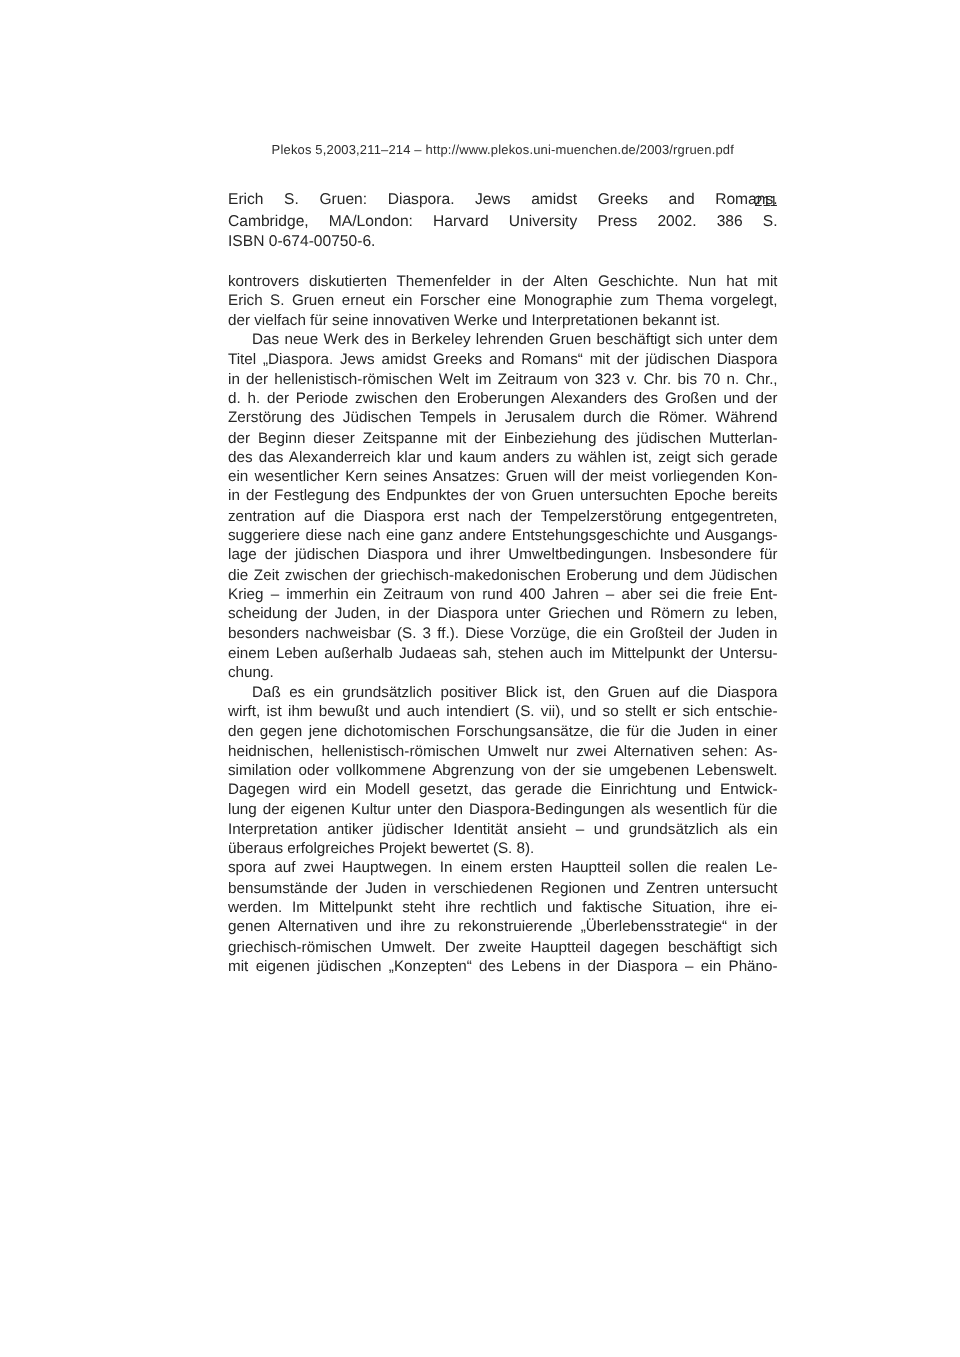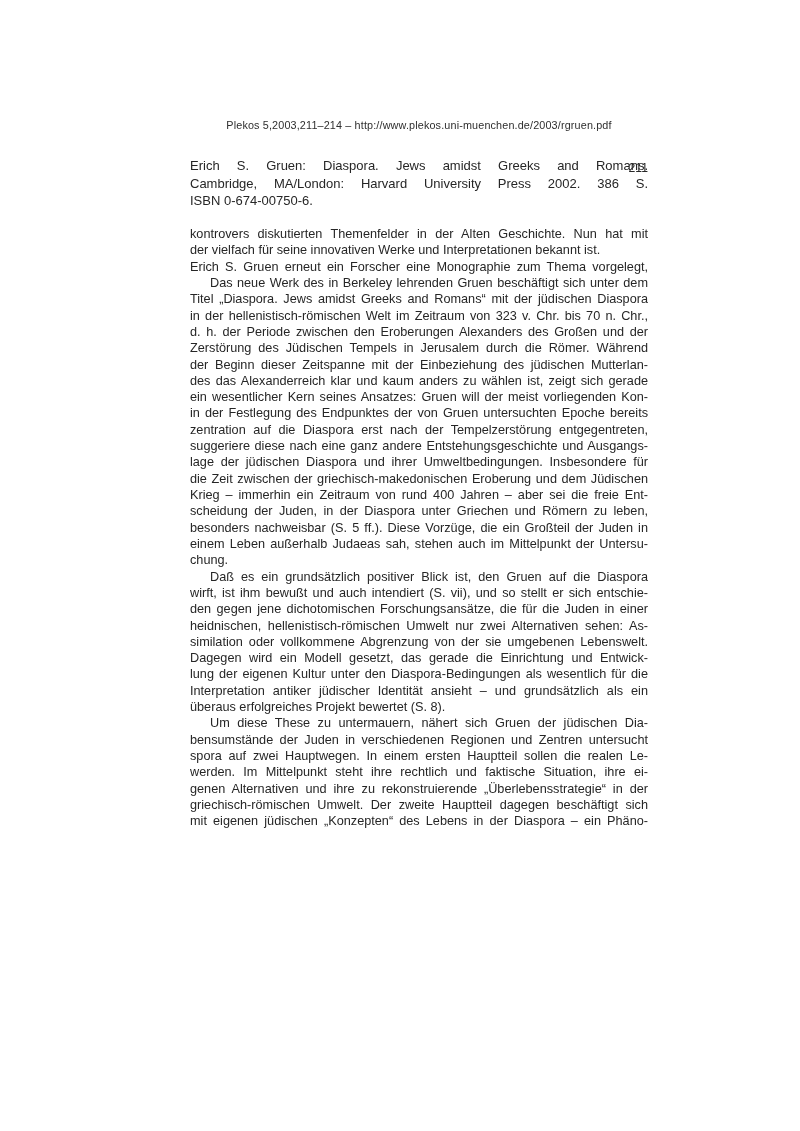--- a/index.html
+++ b/index.html
@@ -71,58 +71,57 @@
 
   <div class="title-block" id="title-block">
       <div class="line">Erich S. Gruen: Diaspora. Jews amidst Greeks and Romans.</div>
       <div class="line">Cambridge, MA/London: Harvard University Press 2002. 386 S.</div>
       <div class="line par-end">ISBN 0-674-00750-6.</div>
     </div>
 
   <div class="body-block" id="body-block">
       <div>
         <div class="line">kontrovers diskutierten Themenfelder in der Alten Geschichte. Nun hat mit</div>
+        <div class="line">Erich S. Gruen erneut ein Forscher eine Monographie zum Thema vorgelegt,</div>
         <div class="line par-end">der vielfach für seine innovativen Werke und Interpretationen bekannt ist.</div>
-        <div class="line">Erich S. Gruen erneut ein Forscher eine Monographie zum Thema vorgelegt,</div>
       </div>
       <div>
         <div class="line indent">Das neue Werk des in Berkeley lehrenden Gruen beschäftigt sich unter dem</div>
         <div class="line">Titel „Diaspora. Jews amidst Greeks and Romans“ mit der jüdischen Diaspora</div>
         <div class="line">in der hellenistisch-römischen Welt im Zeitraum von 323 v. Chr. bis 70 n. Chr.,</div>
         <div class="line">d. h. der Periode zwischen den Eroberungen Alexanders des Großen und der</div>
         <div class="line">Zerstörung des Jüdischen Tempels in Jerusalem durch die Römer. Während</div>
         <div class="line">der Beginn dieser Zeitspanne mit der Einbeziehung des jüdischen Mutterlan-</div>
         <div class="line">des das Alexanderreich klar und kaum anders zu wählen ist, zeigt sich gerade</div>
         <div class="line">ein wesentlicher Kern seines Ansatzes: Gruen will der meist vorliegenden Kon-</div>
         <div class="line">in der Festlegung des Endpunktes der von Gruen untersuchten Epoche bereits</div>
         <div class="line">zentration auf die Diaspora erst nach der Tempelzerstörung entgegentreten,</div>
         <div class="line">suggeriere diese nach eine ganz andere Entstehungsgeschichte und Ausgangs-</div>
         <div class="line">lage der jüdischen Diaspora und ihrer Umweltbedingungen. Insbesondere für</div>
         <div class="line">die Zeit zwischen der griechisch-makedonischen Eroberung und dem Jüdischen</div>
         <div class="line">Krieg – immerhin ein Zeitraum von rund 400 Jahren – aber sei die freie Ent-</div>
         <div class="line">scheidung der Juden, in der Diaspora unter Griechen und Römern zu leben,</div>
-        <div class="line">besonders nachweisbar (S. 5 ff.). Diese Vorzüge, die ein Großteil der Juden in</div>
+        <div class="line">besonders nachweisbar (S. 3 ff.). Diese Vorzüge, die ein Großteil der Juden in</div>
         <div class="line">einem Leben außerhalb Judaeas sah, stehen auch im Mittelpunkt der Untersu-</div>
         <div class="line par-end">chung.</div>
       </div>
       <div>
         <div class="line indent">Daß es ein grundsätzlich positiver Blick ist, den Gruen auf die Diaspora</div>
         <div class="line">wirft, ist ihm bewußt und auch intendiert (S. vii), und so stellt er sich entschie-</div>
         <div class="line">den gegen jene dichotomischen Forschungsansätze, die für die Juden in einer</div>
         <div class="line">heidnischen, hellenistisch-römischen Umwelt nur zwei Alternativen sehen: As-</div>
         <div class="line">similation oder vollkommene Abgrenzung von der sie umgebenen Lebenswelt.</div>
         <div class="line">Dagegen wird ein Modell gesetzt, das gerade die Einrichtung und Entwick-</div>
         <div class="line">lung der eigenen Kultur unter den Diaspora-Bedingungen als wesentlich für die</div>
         <div class="line">Interpretation antiker jüdischer Identität ansieht – und grundsätzlich als ein</div>
         <div class="line par-end">überaus erfolgreiches Projekt bewertet (S. 8).</div>
       </div>
       <div>
-        <div class="line indent">Um diese These zu untermauern, nähert sich Gruen der jüdischen Dia-</div>
+        <div class="line">spora auf zwei Hauptwegen. In einem ersten Hauptteil sollen die realen Le-</div>
         <div class="line">bensumstände der Juden in verschiedenen Regionen und Zentren untersucht</div>
-        <div class="line">spora auf zwei Hauptwegen. In einem ersten Hauptteil sollen die realen Le-</div>
         <div class="line">werden. Im Mittelpunkt steht ihre rechtlich und faktische Situation, ihre ei-</div>
         <div class="line">genen Alternativen und ihre zu rekonstruierende „Überlebensstrategie“ in der</div>
         <div class="line">griechisch-römischen Umwelt. Der zweite Hauptteil dagegen beschäftigt sich</div>
         <div class="line">mit eigenen jüdischen „Konzepten“ des Lebens in der Diaspora – ein Phäno-</div>
       </div>
     </div>
 
 </div>
 
 </body></html>

